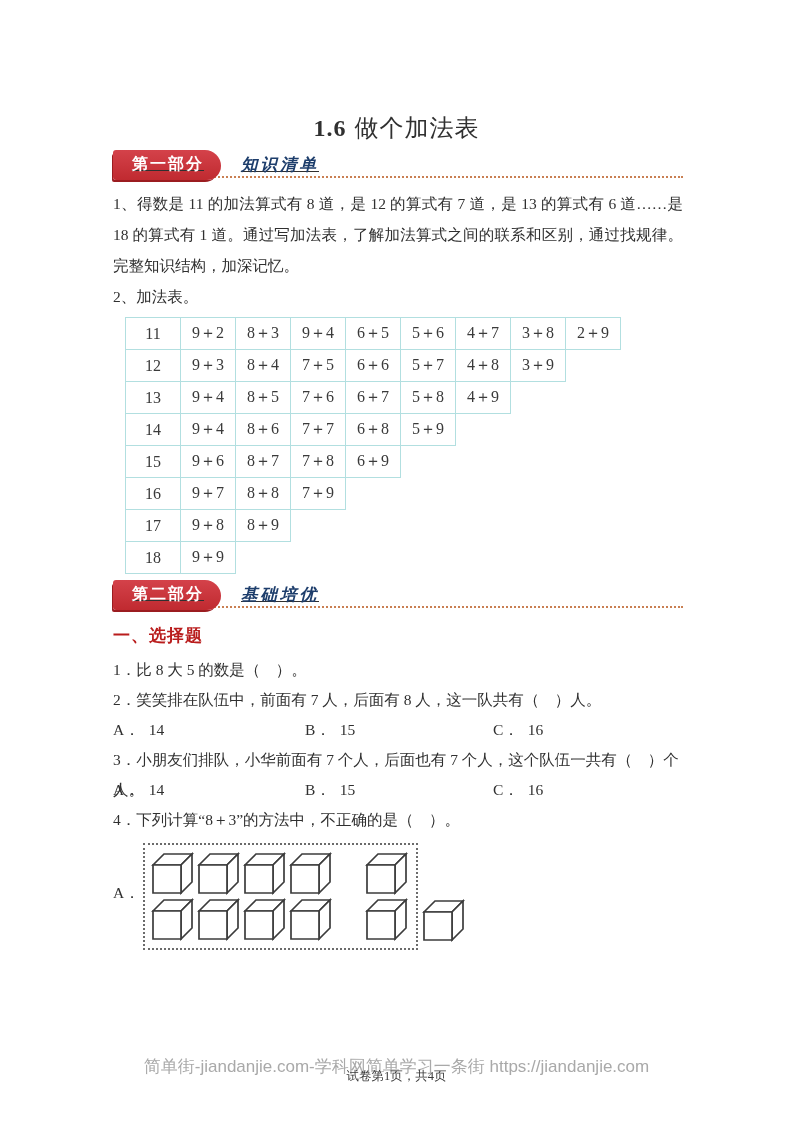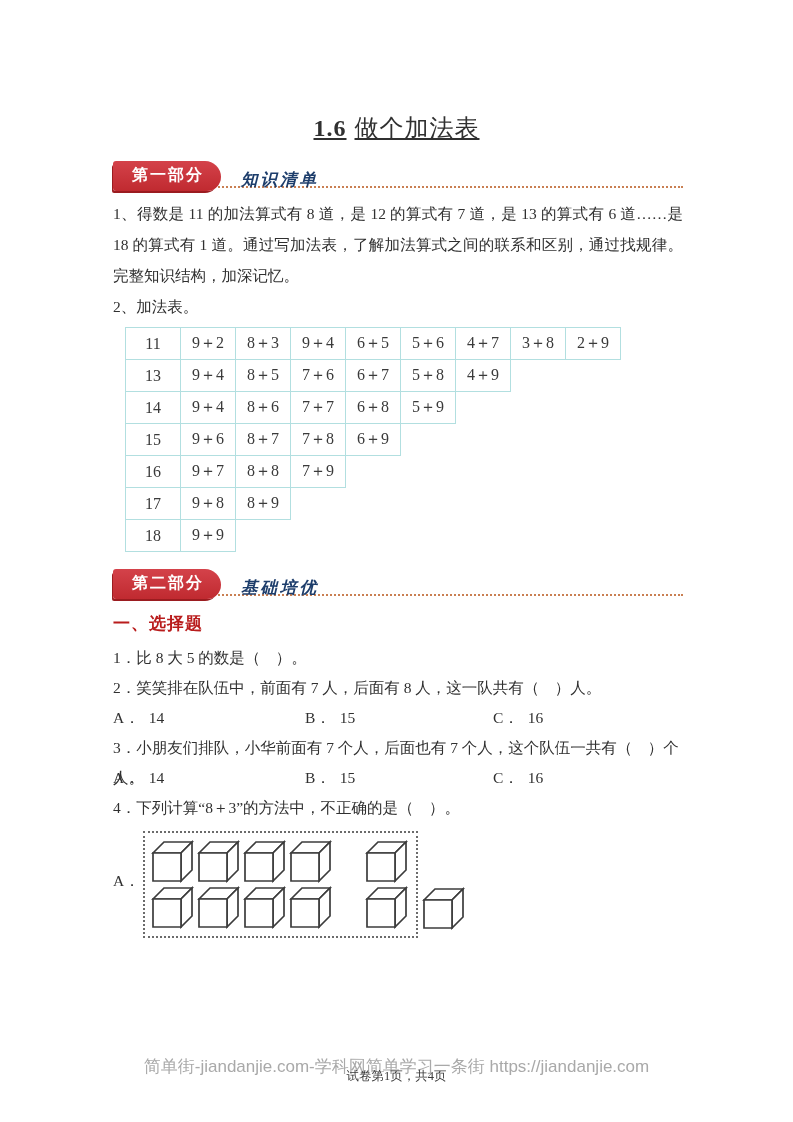--- a/index.html
+++ b/index.html
@@ -2,27 +2,27 @@
 <html><head>
 <meta charset="utf-8">
 <style>
   html,body{margin:0;padding:0;background:#ffffff;}
   .page{
     position:relative;width:793px;height:1122px;background:#fff;overflow:hidden;
     font-family:"Liberation Serif","DejaVu Serif",serif;color:#303030;
   }
   .title{
     margin:0;padding-top:112px;text-align:center;
-    font-size:24px;font-weight:normal;letter-spacing:1px;text-decoration:underline;
+    font-size:24px;font-weight:normal;letter-spacing:1px;
   }
   .title .title-num{font-weight:bold;margin-right:8px;}
   .content{padding:0 110px 0 113px;}
 
   
-  .section-header{position:relative;display:flex;align-items:flex-end;margin-top:15px;height:32px;}
+  .section-header{position:relative;display:flex;align-items:center;margin-top:5px;height:32px;text-decoration:underline;}
   .badge{
     position:relative;display:inline-block;
     background:linear-gradient(180deg,#d4424a 0%,#c02a30 100%);
     color:#fff;font-weight:bold;font-size:16px;letter-spacing:2px;
     padding:4px 17px 5px 19px;border-radius:3px 16px 14px 3px;
     box-shadow:-2px 3px 0 -1px #9b1c20;z-index:2;
   }
   .section-label{
     margin-left:20px;color:#1d3d6b;font-weight:bold;font-style:italic;
     font-size:16.5px;letter-spacing:3px;z-index:2;
@@ -98,20 +98,30 @@
           <tr>
             <td>11</td>
             <td>9＋2</td>
             <td>8＋3</td>
             <td>9＋4</td>
             <td>6＋5</td>
             <td>5＋6</td>
             <td>4＋7</td>
             <td>3＋8</td>
             <td>2＋9</td>
+          </tr>
+          <tr>
+            <td>12</td>
+            <td>9＋3</td>
+            <td>8＋4</td>
+            <td>7＋5</td>
+            <td>6＋6</td>
+            <td>5＋7</td>
+            <td>4＋8</td>
+            <td>3＋9</td>
           </tr>
           <tr>
             <td>13</td>
             <td>9＋4</td>
             <td>8＋5</td>
             <td>7＋6</td>
             <td>6＋7</td>
             <td>5＋8</td>
             <td>4＋9</td>
           </tr>

